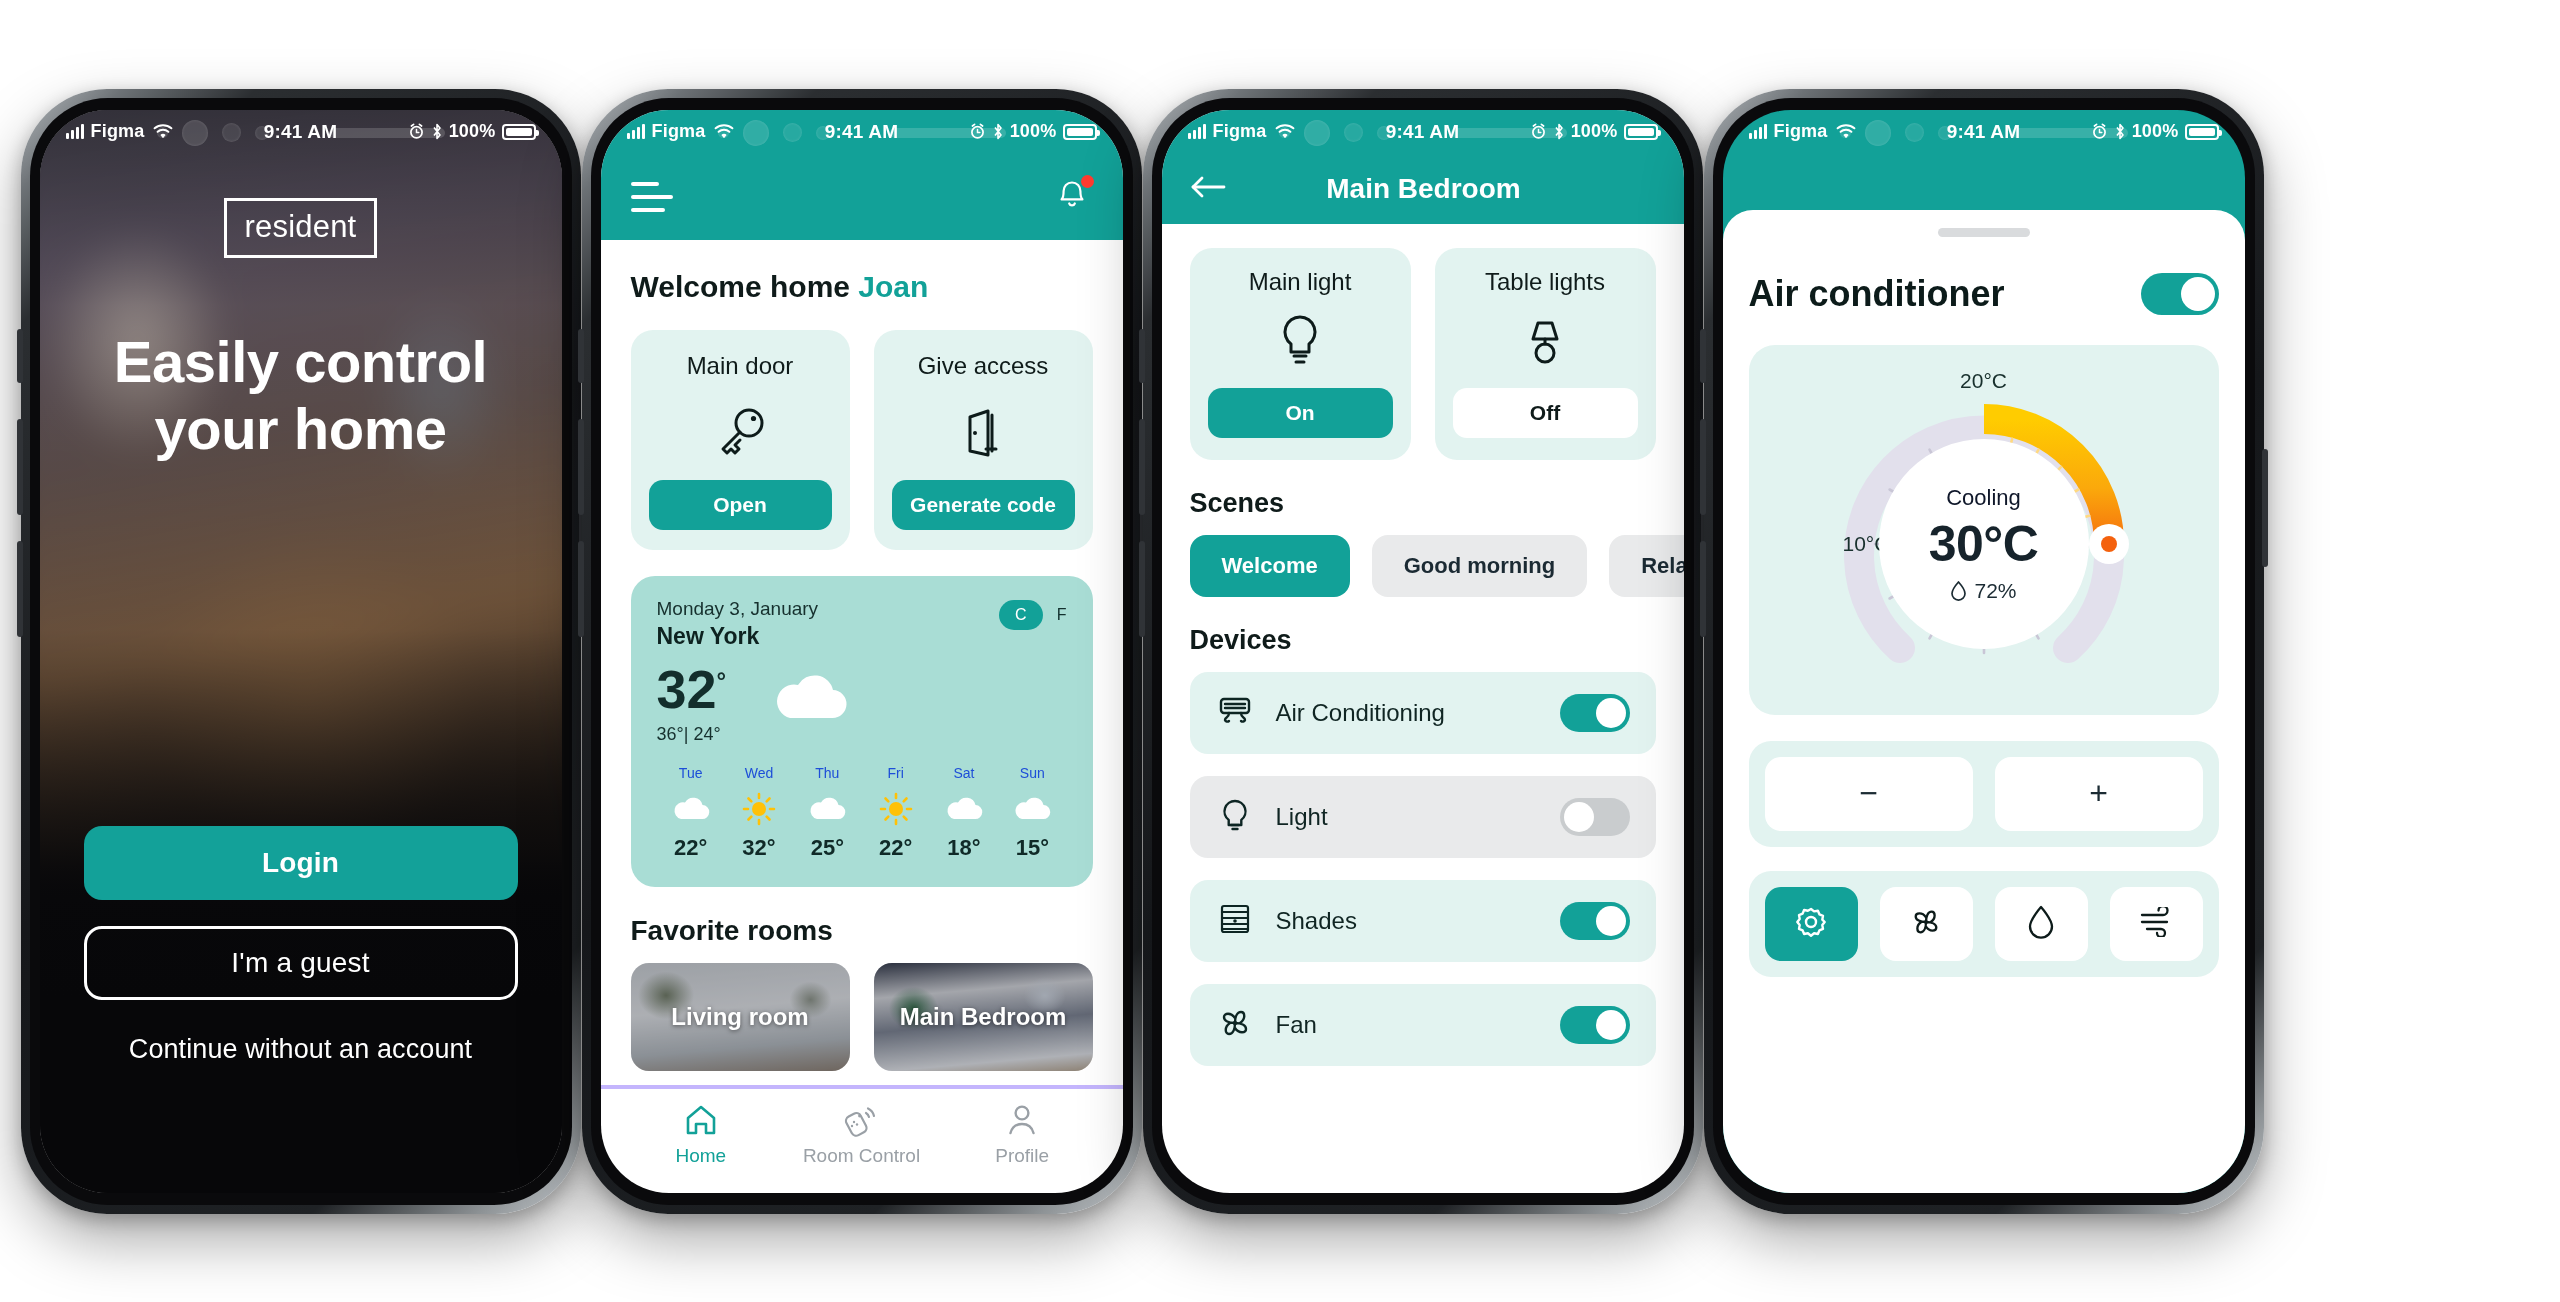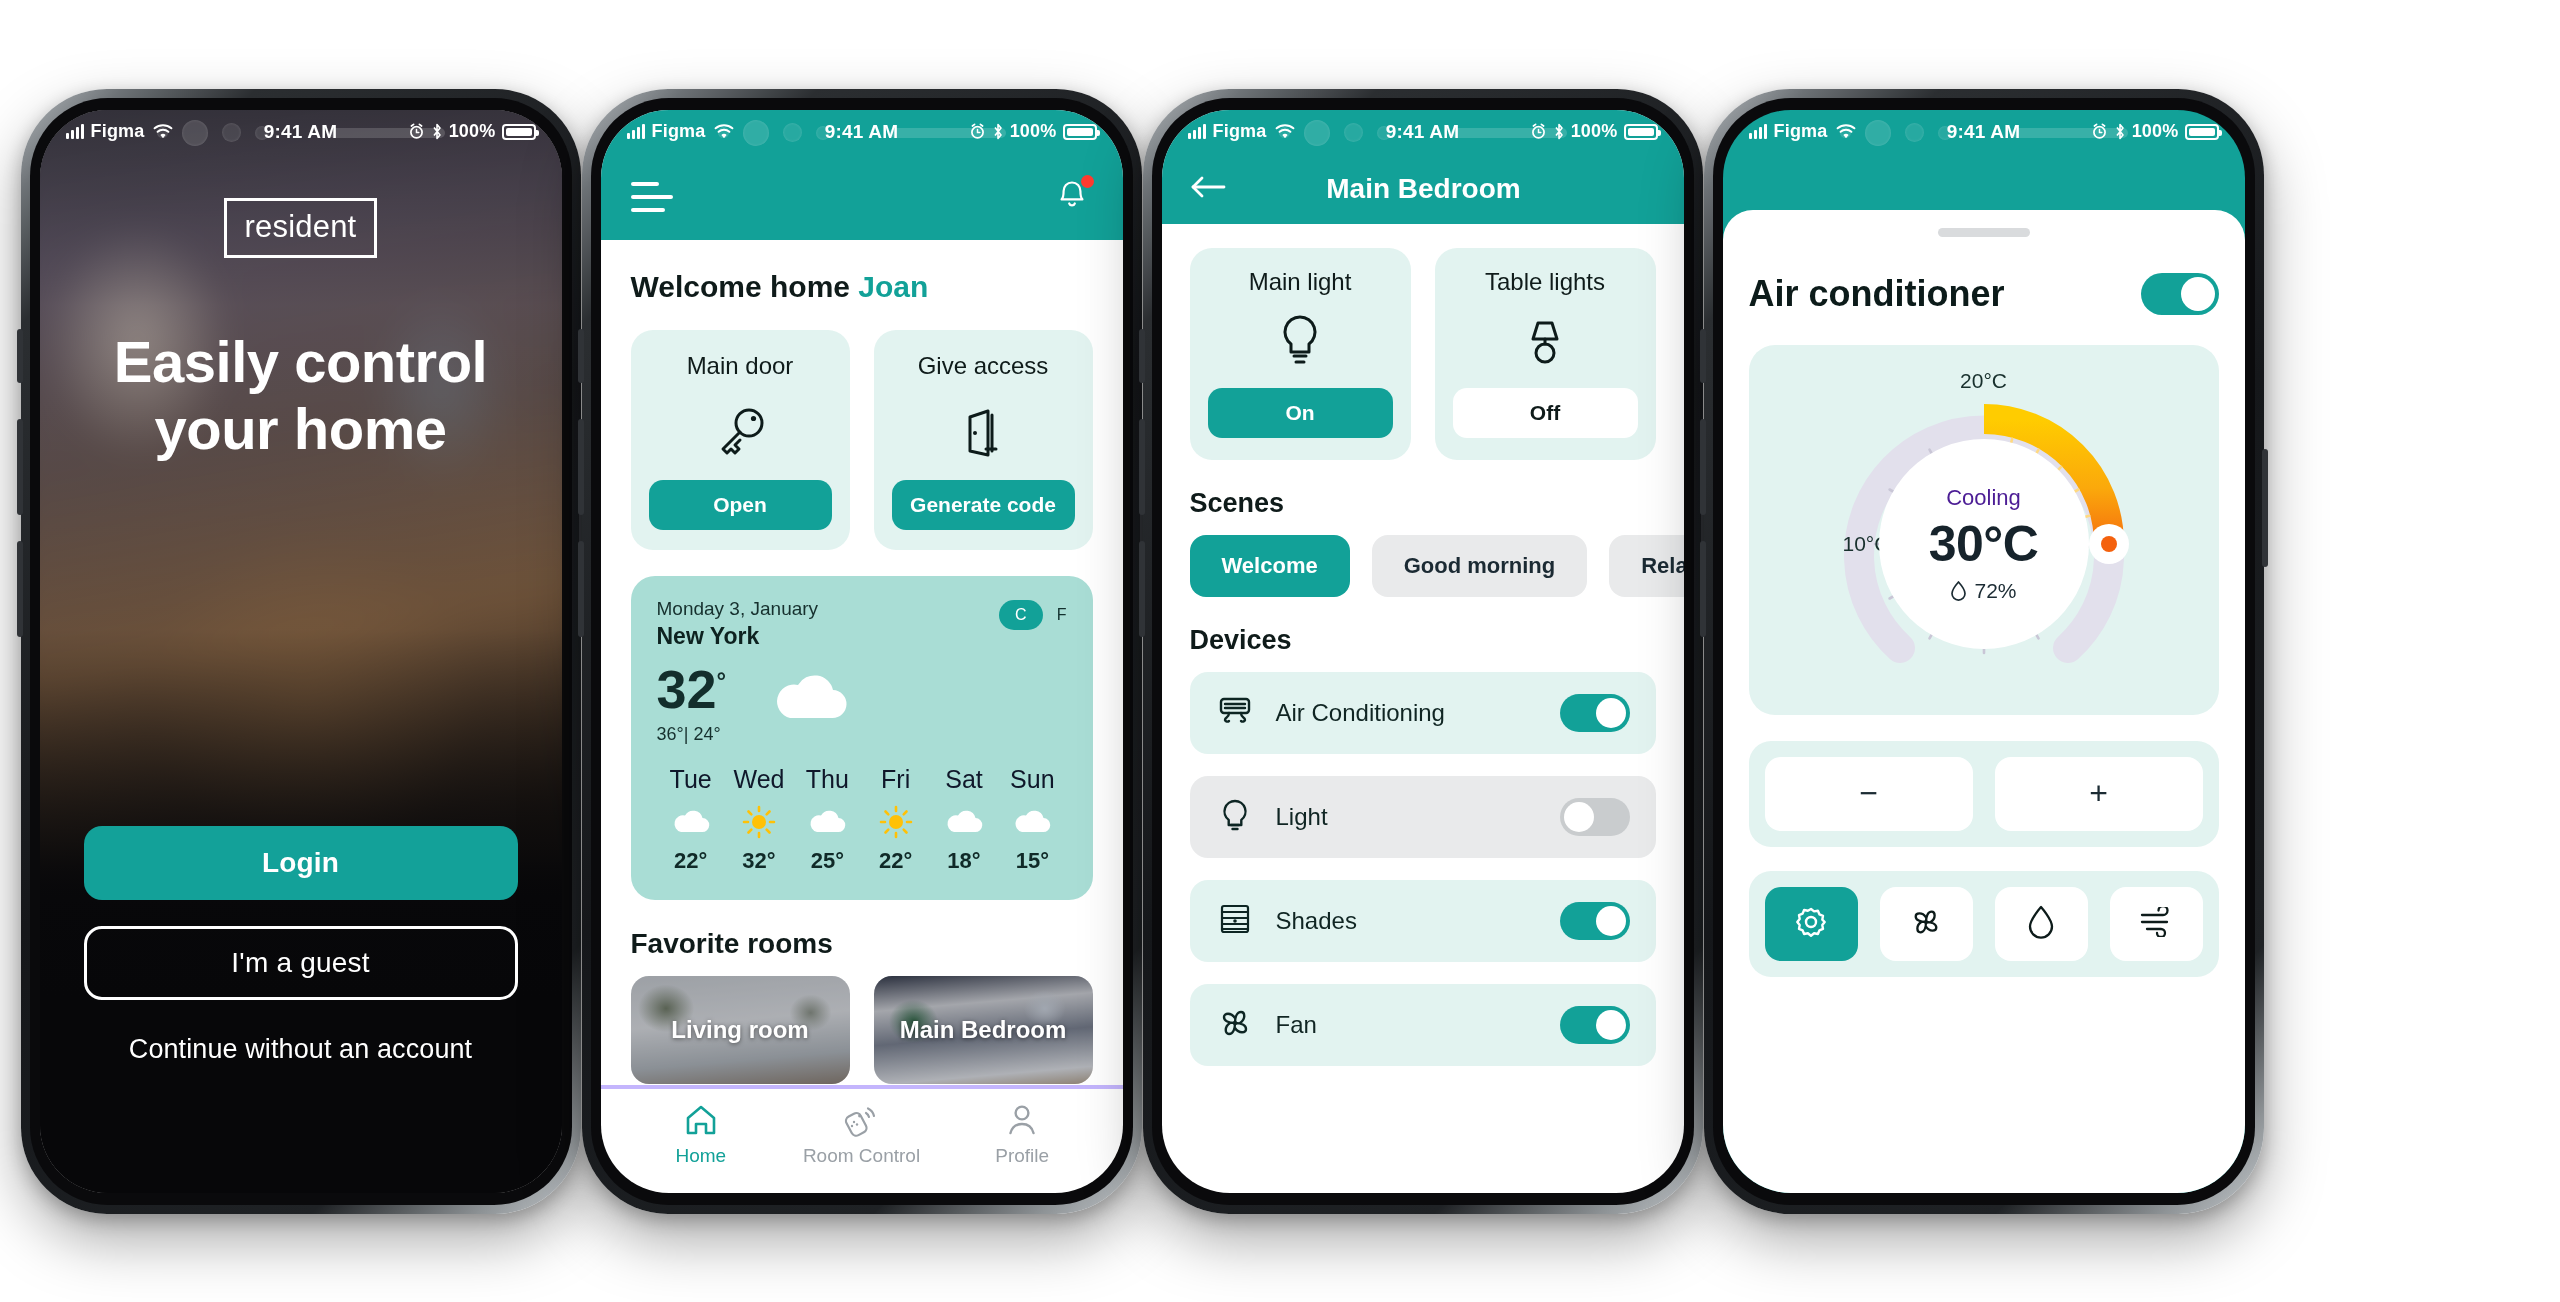--- a/index.html
+++ b/index.html
@@ -140,21 +140,21 @@
   .cf { position:absolute; right: 26px; top: 24px; display:flex; align-items:center; gap:14px; }
   .cf .c { width:44px;height:30px;border-radius:16px;background:#12A198;color:#fff;display:flex;align-items:center;justify-content:center;font-size:16px; }
   .cf .f { font-size:16px; color:#13302e; }
   .w-main { display:flex; align-items:flex-start; margin-top: 12px; }
   .w-temp { font-size: 54px; font-weight: bold; color:#132e2c; line-height:1; }
   .w-temp sup { font-size: 24px; vertical-align: super; font-weight:bold; }
   .w-hilo { font-size: 18px; color:#16302e; margin-top: 8px; }
   .w-cloud { margin-left: 40px; margin-top: 4px; }
   .w-days { display:flex; justify-content:space-between; margin-top: 20px; }
   .w-day { text-align:center; flex:1; }
-  .w-day .d { font-size:25px; color:#0f172a; }
+  .w-day .d { font-size:14px; color:#1d4ed8; }
   .w-day .i { height: 40px; display:flex; align-items:center; justify-content:center; margin: 8px 0 6px; }
   .w-day .v { font-size: 22px; font-weight:bold; color:#102a28; }
 
   .favtitle { font-size:28px; font-weight:bold; color:#0f1b1a; margin: 28px 0 16px; }
   .rooms { display:flex; gap:24px; }
   .room { flex:1; height: 108px; border-radius: 18px; position:relative; overflow:hidden; display:flex; align-items:center; justify-content:center; }
   .room .lbl { position:relative; z-index:3; color:#fff; font-weight:bold; font-size:24px; text-shadow: 0 1px 4px rgba(0,0,0,.5); }
   .room .ph { position:absolute; inset:0; }
   .room-a .ph { background:
       radial-gradient(40px 34px at 16% 30%, #6f7a61, transparent 70%),
@@ -201,21 +201,21 @@
   .p4-head .h { font-size: 36px; font-weight:bold; color:#0c1b1a; }
   .toggle.lg { width: 78px; height: 42px; border-radius:22px; }
   .toggle.lg i { width: 34px; height:34px; }
   .dialcard { background:#E2F3F0; border-radius: 26px; margin-top: 30px; padding: 24px 20px 26px; position:relative; }
   .dial-top { text-align:center; font-size:21px; color:#18302d; }
   .dial-wrap { position:relative; width: 290px; height: 290px; margin: 6px auto 0; }
   .dial-side { position:absolute; top: 50%; transform: translateY(-50%); font-size:21px; color:#18302d; }
   .dial-side.l { left: 4px; }
   .dial-side.r { right: 4px; }
   .dial-center { position:absolute; inset: 40px; border-radius:50%; background:#fff; display:flex; flex-direction:column; align-items:center; justify-content:center; }
-  .dc-mode { font-size: 22px; color:#4c1d95; }
+  .dc-mode { font-size: 22px; color:#0f172a; }
   .dc-val { font-size: 50px; font-weight:bold; color:#16232b; margin: 4px 0 6px; letter-spacing:-0.5px; }
   .dc-hum { font-size: 21px; color:#1b2b33; display:flex; align-items:center; gap:7px; }
   .stepper { background:#E2F3F0; border-radius: 22px; margin-top: 26px; padding: 16px; display:flex; gap:22px; }
   .stepper div { flex:1; height: 74px; background:#fff; border-radius:16px; display:flex; align-items:center; justify-content:center; }
   .modes { background:#E2F3F0; border-radius: 22px; margin-top: 24px; padding: 16px; display:flex; gap:22px; }
   .mode { flex:1; height: 74px; background:#fff; border-radius:16px; display:flex; align-items:center; justify-content:center; }
   .mode.sel { background:#12A198; }
 </style>
 </head>
 <body>

